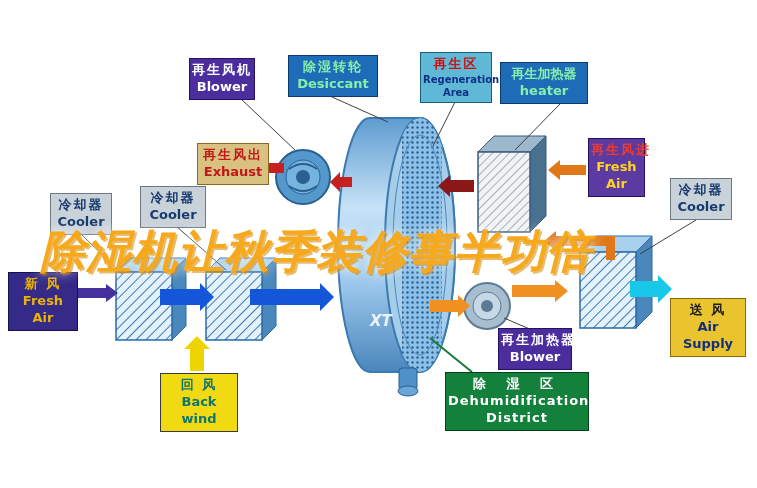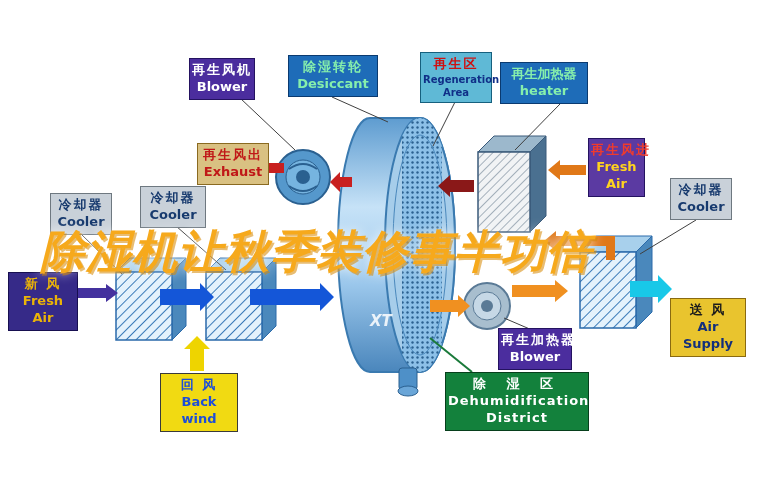--- a/index.html
+++ b/index.html
@@ -16,21 +16,21 @@
   .c-teal .zh{color:#cf1010;}
   .c-teal .en{color:#102f88;font-size:10px;}
   .c-tan{background:#d9c182;border-color:#8a6a20;}
   .c-tan .zh,.c-tan .en{color:#c01818;}
   .c-purple2{background:#5b3aa2;border-color:#241260;}
   .c-purple2 .zh{color:#ef3b2d;}
   .c-purple2 .en{color:#ffd31e;}
   .c-gray{background:#c9d1d9;border-color:#6e7880;}
   .c-gray .zh,.c-gray .en{color:#173a6e;}
   .c-indigo{background:#362a88;border-color:#170f50;color:#eab308;}
-  .c-yellow{background:#f1da12;border-color:#3a3a3a;color:#1d4ed8;}
+  .c-yellow{background:#f1da12;border-color:#3a3a3a;color:#0f766e;}
   .c-gold{background:#e9c42e;border-color:#8a6a10;margin-top:40px;}
   .c-gold .zh{color:#1c1c1c;}
   .c-gold .en{color:#122f7c;}
   .c-green{background:#13813c;border-color:#073f1c;color:#fff;}
   .c-green .en{letter-spacing:1px;}
   #title{position:absolute;left:40px;top:222px;z-index:10;font-size:45px;font-weight:bold;
          font-style:italic;letter-spacing:1px;color:#f6a91c;white-space:nowrap;
          text-shadow:2px 2px 0 rgba(214,134,0,.55),0 0 12px rgba(255,255,255,.95);}
 </style>
 </head>

